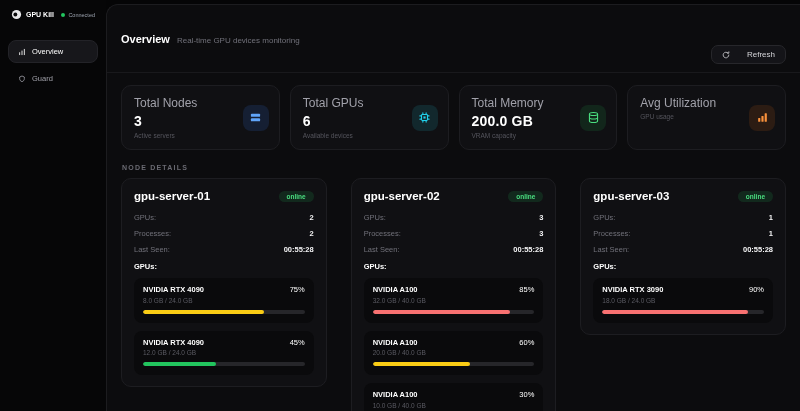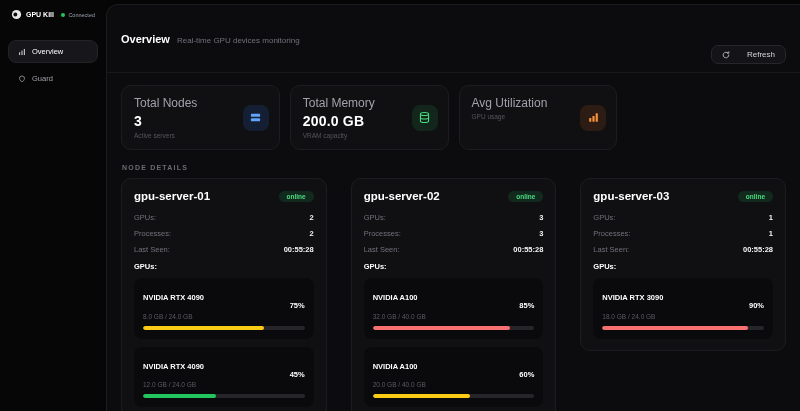--- a/index.html
+++ b/index.html
@@ -83,21 +83,21 @@
   }
   .badge.online { background:var(--online_bg); color:var(--online_fg); }
   .meta-row { display:flex; justify-content:space-between; padding:3.5px 0; }
   .meta-label { font-size:7.5px; color:#71717a; }
   .meta-value { font-size:7.5px; font-weight:bold; color:#f4f4f5; }
   .gpu-list-label { font-size:7.5px; font-weight:bold; color:#fff; margin:5px 0 7px; }
   .gpu-row { background:#0a0a0c; border-radius:8px; padding:7px 9px 9px; margin-bottom:8px; }
   .gpu-row:last-child { margin-bottom:0; }
   .gpu-row-head { display:flex; justify-content:space-between; align-items:center; }
   .gpu-name { font-size:7.5px; font-weight:bold; color:#fff; }
-  .gpu-util { font-size:7.5px; font-weight:bold; color:#fff;margin-top:16px; }
+  .gpu-util { font-size:7.5px; font-weight:normal; color:#fff; }
   .gpu-mem { font-size:6.5px; color:#5b5b63; margin:2.5px 0 6px; }
   .bar-track { height:4px; background:#26262a; border-radius:999px; overflow:hidden; }
   .bar-fill { height:100%; border-radius:999px; }
 </style>
 </head>
 <body>
 
 <aside class="sidebar">
   <div class="logo-row">
     <svg class="logo-ic" viewBox="0 0 24 24">
@@ -149,20 +149,32 @@
         <div class="stat-value">3</div>
         <div class="stat-sub">Active servers</div>
         <div class="icon-box" style="color: rgb(96, 165, 250); background: rgba(59, 130, 246, 0.14);">
           <svg viewBox="0 0 24 24" fill="currentColor">
             <rect x="3.5" y="5" width="17" height="5.6" rx="1.6"></rect>
             <rect x="3.5" y="13.4" width="17" height="5.6" rx="1.6"></rect>
           </svg>
         </div>
       </div>
       <div class="stat-card">
+        <div class="stat-label">Total GPUs</div>
+        <div class="stat-value">6</div>
+        <div class="stat-sub">Available devices</div>
+        <div class="icon-box" style="color: rgb(34, 211, 238); background: rgba(34, 211, 238, 0.12);">
+          <svg viewBox="0 0 24 24" fill="none" stroke="currentColor" stroke-width="2" stroke-linecap="round">
+            <rect x="6.5" y="6.5" width="11" height="11" rx="1.6"></rect>
+            <rect x="10" y="10" width="4" height="4" fill="currentColor" stroke="none"></rect>
+            <path d="M9 6.5V3.5M15 6.5V3.5M9 20.5v-3M15 20.5v-3M6.5 9h-3M6.5 15h-3M20.5 9h-3M20.5 15h-3"></path>
+          </svg>
+        </div>
+      </div>
+      <div class="stat-card">
         <div class="stat-label">Total Memory</div>
         <div class="stat-value">200.0 GB</div>
         <div class="stat-sub">VRAM capacity</div>
         <div class="icon-box" style="color: rgb(74, 222, 128); background: rgba(34, 197, 94, 0.12);">
           <svg viewBox="0 0 24 24" fill="none" stroke="currentColor" stroke-width="2">
             <ellipse cx="12" cy="5.5" rx="7.5" ry="2.8"></ellipse>
             <path d="M4.5 5.5v13c0 1.6 3.3 2.8 7.5 2.8s7.5-1.2 7.5-2.8v-13"></path>
             <path d="M4.5 12c0 1.6 3.3 2.8 7.5 2.8s7.5-1.2 7.5-2.8"></path>
           </svg>
         </div>

